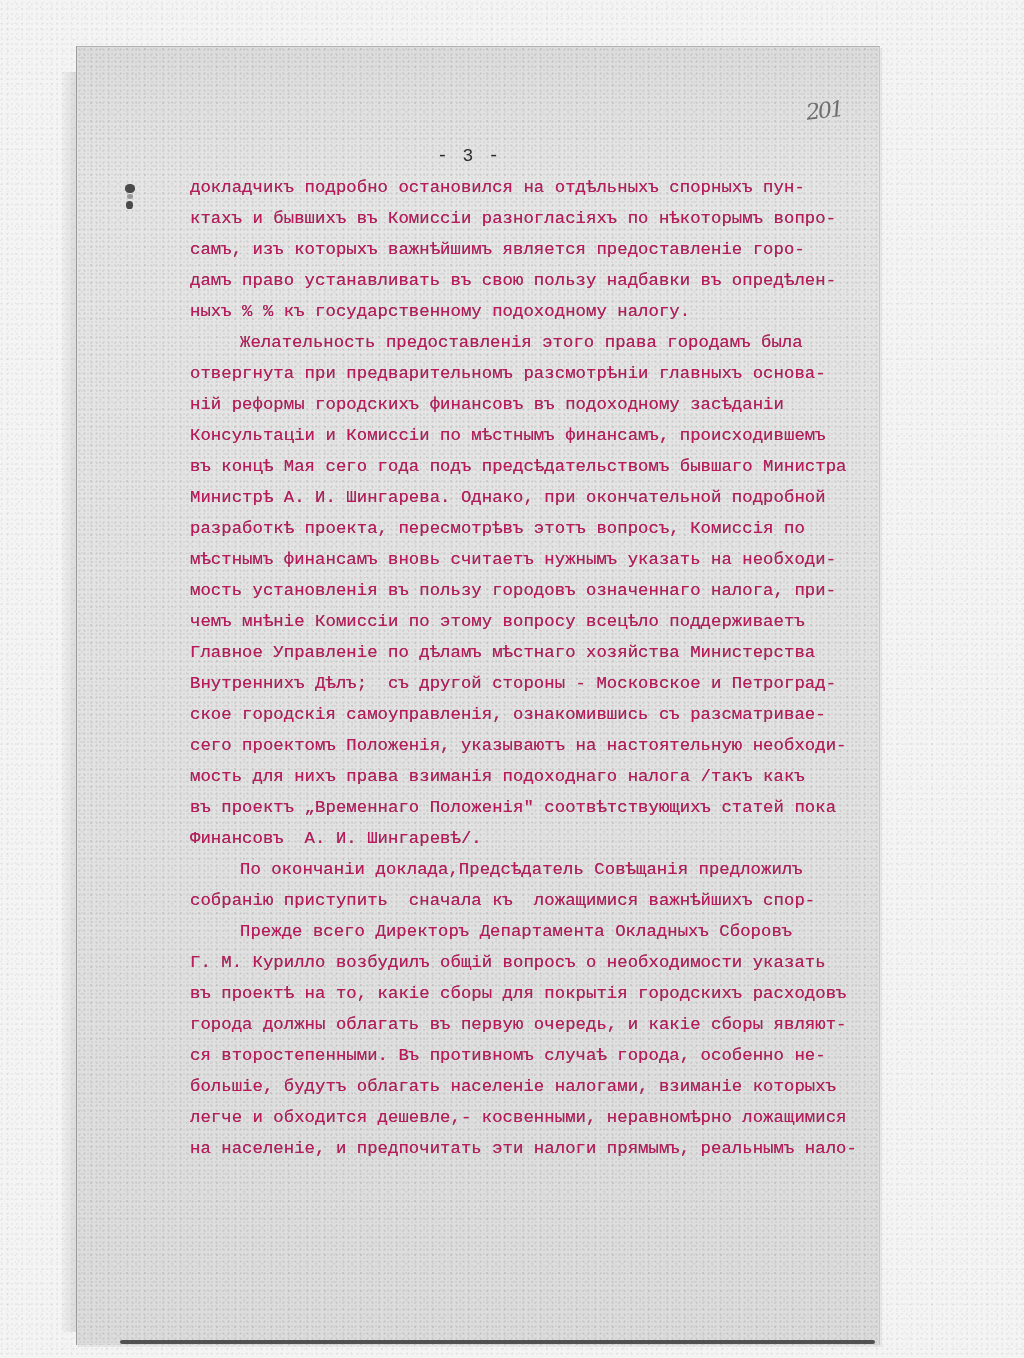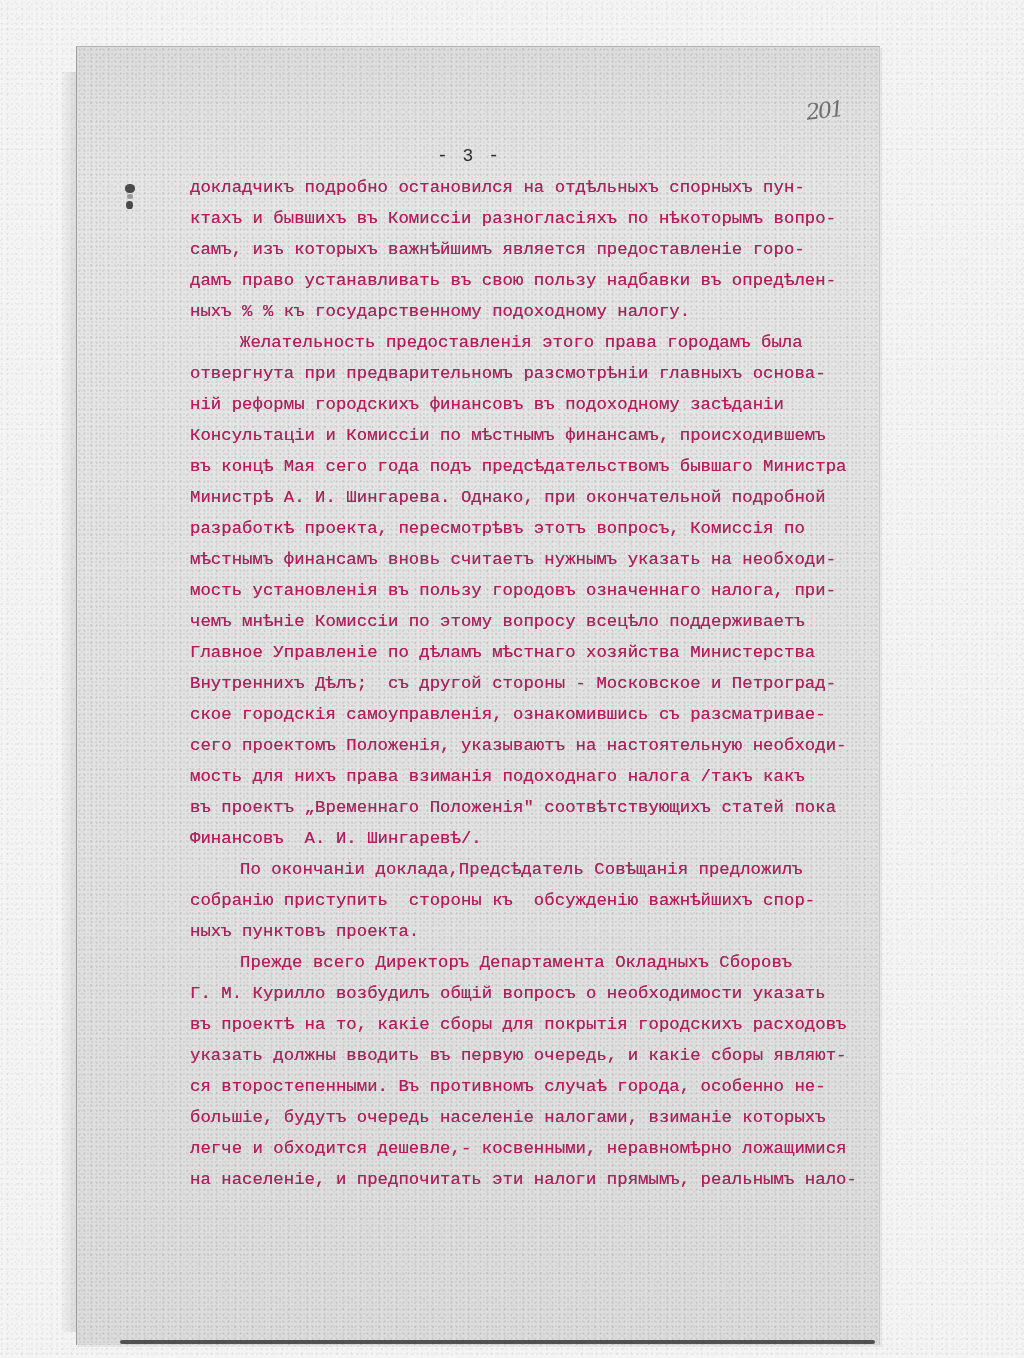--- a/index.html
+++ b/index.html
@@ -155,25 +155,24 @@
   <div class="line">мость установленія въ пользу городовъ означеннаго налога, при-</div>
   <div class="line">чемъ мнѣніе Комиссіи по этому вопросу всецѣло поддерживаетъ</div>
   <div class="line">Главное Управленіе по дѣламъ мѣстнаго хозяйства Министерства</div>
   <div class="line">Внутреннихъ Дѣлъ;  съ другой стороны - Московское и Петроград-</div>
   <div class="line">ское городскія самоуправленія, ознакомившись съ разсматривае-</div>
   <div class="line">сего проектомъ Положенія, указываютъ на настоятельную необходи-</div>
   <div class="line">мость для нихъ права взиманія подоходнаго налога /такъ какъ</div>
   <div class="line">въ проектъ „Временнаго Положенія" соотвѣтствующихъ статей пока</div>
   <div class="line">Финансовъ  А. И. Шингаревѣ/.</div>
   <div class="line indent gap">По окончаніи доклада,Предсѣдатель Совѣщанія предложилъ</div>
-  <div class="line">собранію приступить  стороны къ  обсужденію важнѣйшихъ спор-</div>
-  <div class="line">ныхъ пунктовъ проекта.</div>
+  <div class="line">собранію приступить  сначала къ  ложащимися важнѣйшихъ спор-</div>
   <div class="line indent gap">Прежде всего Директоръ Департамента Окладныхъ Сборовъ</div>
   <div class="line">Г. М. Курилло возбудилъ общій вопросъ о необходимости указать</div>
   <div class="line">въ проектѣ на то, какіе сборы для покрытія городскихъ расходовъ</div>
-  <div class="line">указать должны вводить въ первую очередь, и какіе сборы являют-</div>
+  <div class="line">города должны облагать въ первую очередь, и какіе сборы являют-</div>
   <div class="line">ся второстепенными. Въ противномъ случаѣ города, особенно не-</div>
-  <div class="line">большіе, будутъ очередь населеніе налогами, взиманіе которыхъ</div>
+  <div class="line">большіе, будутъ облагать населеніе налогами, взиманіе которыхъ</div>
   <div class="line">легче и обходится дешевле,- косвенными, неравномѣрно ложащимися</div>
   <div class="line">на населеніе, и предпочитать эти налоги прямымъ, реальнымъ нало-</div>
 </div>
 
 <div class="watermark">Державний архів Київської області Ф.1716</div>
 
 </body></html>

